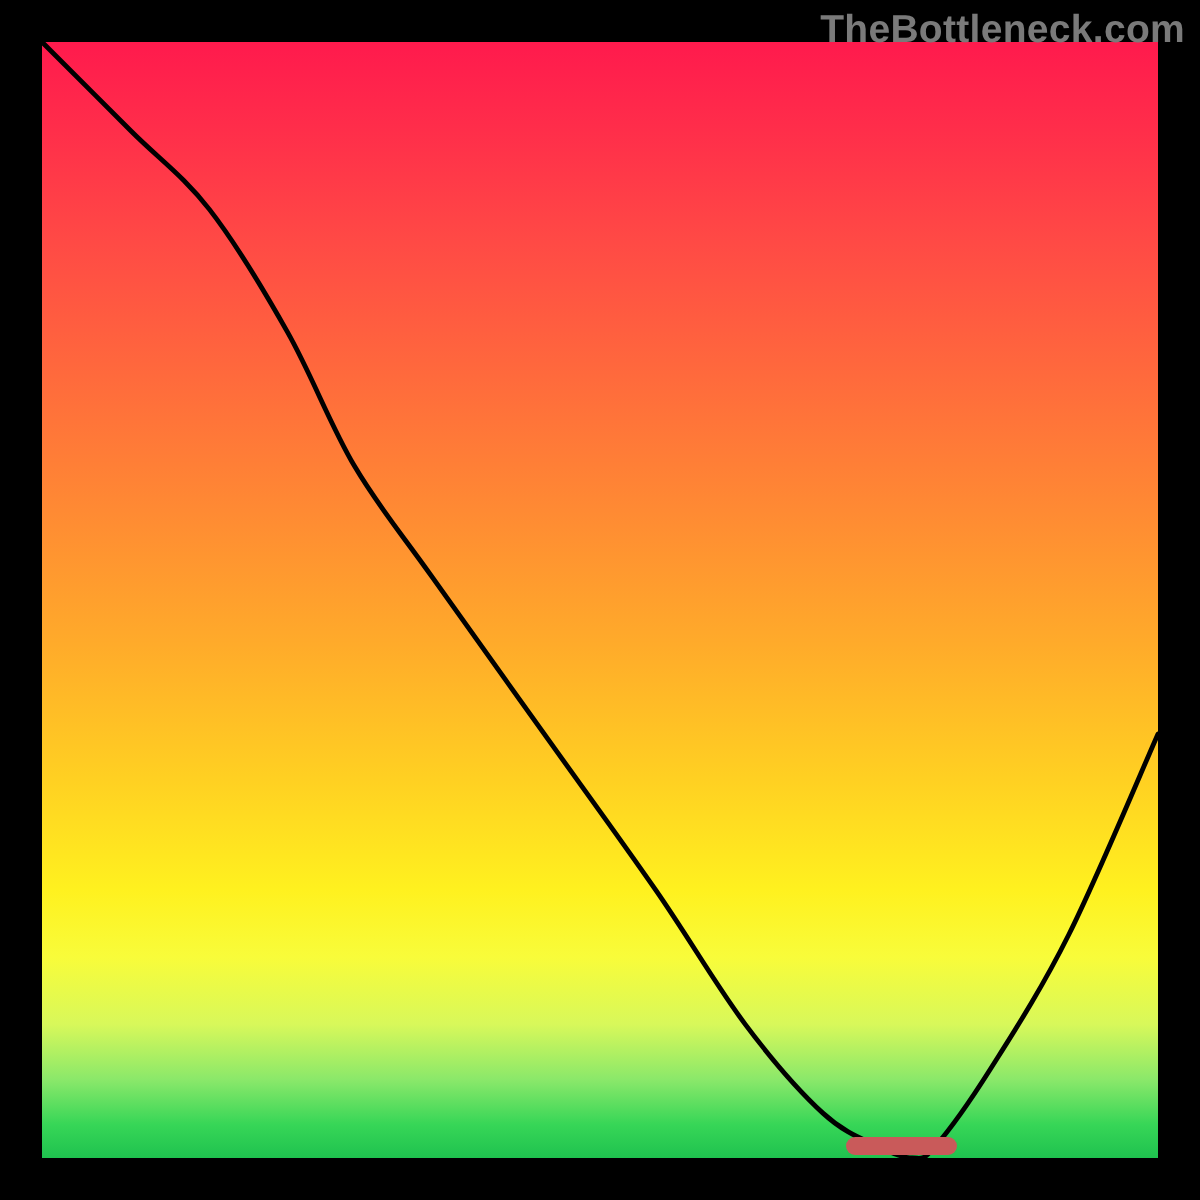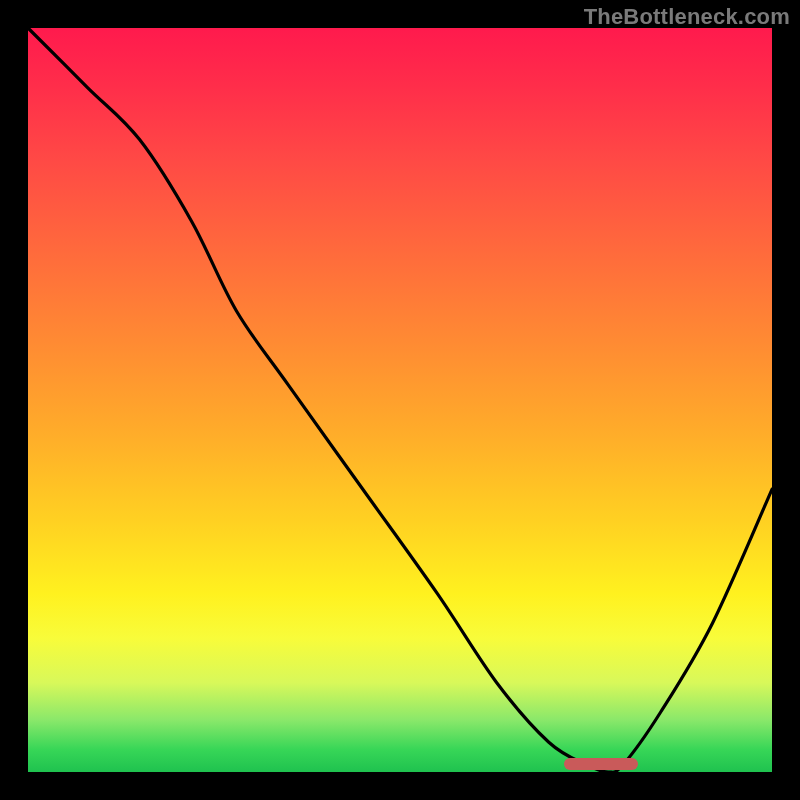--- a/index.html
+++ b/index.html
@@ -36,21 +36,21 @@
       #8ae86a 93%,
       #37d657 97%,
       #1fc24f 100%
     );
   }
   .watermark {
     position: absolute;
     top: 4px;
     right: 10px;
     font-family: Arial, Helvetica, sans-serif;
-    font-size: 22px;
+    font-size: 26px;
     font-weight: 600;
     color: #7a7a7a;
     letter-spacing: 0.2px;
     user-select: none;
   }
   svg.curve {
     position: absolute;
     left: 0;
     top: 0;
     width: 744px;

